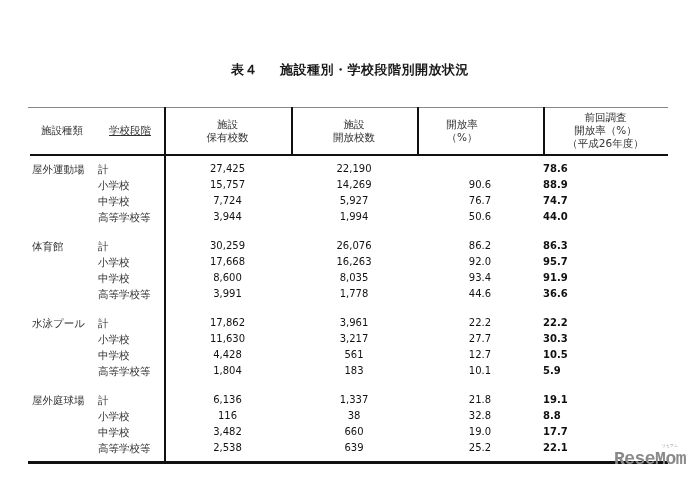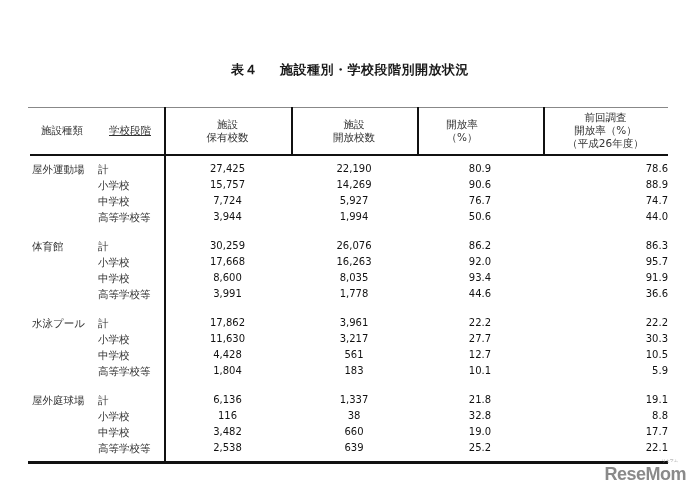--- a/index.html
+++ b/index.html
@@ -93,27 +93,27 @@
     .grow .c {
       position: absolute;
       top: 0;
       white-space: nowrap;
     }
     .c-type { left: 4px; color: #333; }
     .c-stage { left: 70px; color: #333; }
     .c-own { left: 136px; width: 127px; text-align: center; font-size: 10px; color: #111; }
     .c-open { left: 263px; width: 126px; text-align: center; font-size: 10px; color: #111; }
     .c-rate { left: 389px; width: 126px; text-align: center; font-size: 10px; color: #111; }
-    .c-prev { left: 515px; width: 125px; text-align: right; font-size: 10px; color: #111; }
+    .c-prev { left: 515px; width: 125px; text-align: left; font-size: 10px; color: #111; font-weight: bold; }
 
     .logo {
       position: absolute;
       right: 14px;
-      bottom: 12px;
-      font-family: Liberation Sans, sans-serif;
+      bottom: 28px;
+      font-family: Liberation Mono, monospace;
       font-weight: bold;
       font-size: 18px;
       color: #8a8a8a;
       letter-spacing: -0.5px;
     }
     .logo .ruby {
       position: absolute;
       right: 8px;
       top: -6px;
       font-size: 4px;
@@ -163,21 +163,20 @@
   </div>
 
   <div class="groups">
 
     <div class="group">
       <div class="grow" style="top:0px">
         <span class="c c-type">屋外運動場</span>
         <span class="c c-stage">計</span>
         <span class="c c-own">27,425</span>
         <span class="c c-open">22,190</span>
-        <span class="c c-rate">80.9</span>
         <span class="c c-prev">78.6</span>
       </div>
       <div class="grow" style="top:16px">
         <span class="c c-stage">小学校</span>
         <span class="c c-own">15,757</span>
         <span class="c c-open">14,269</span>
         <span class="c c-rate">90.6</span>
         <span class="c c-prev">88.9</span>
       </div>
       <div class="grow" style="top:32px">

